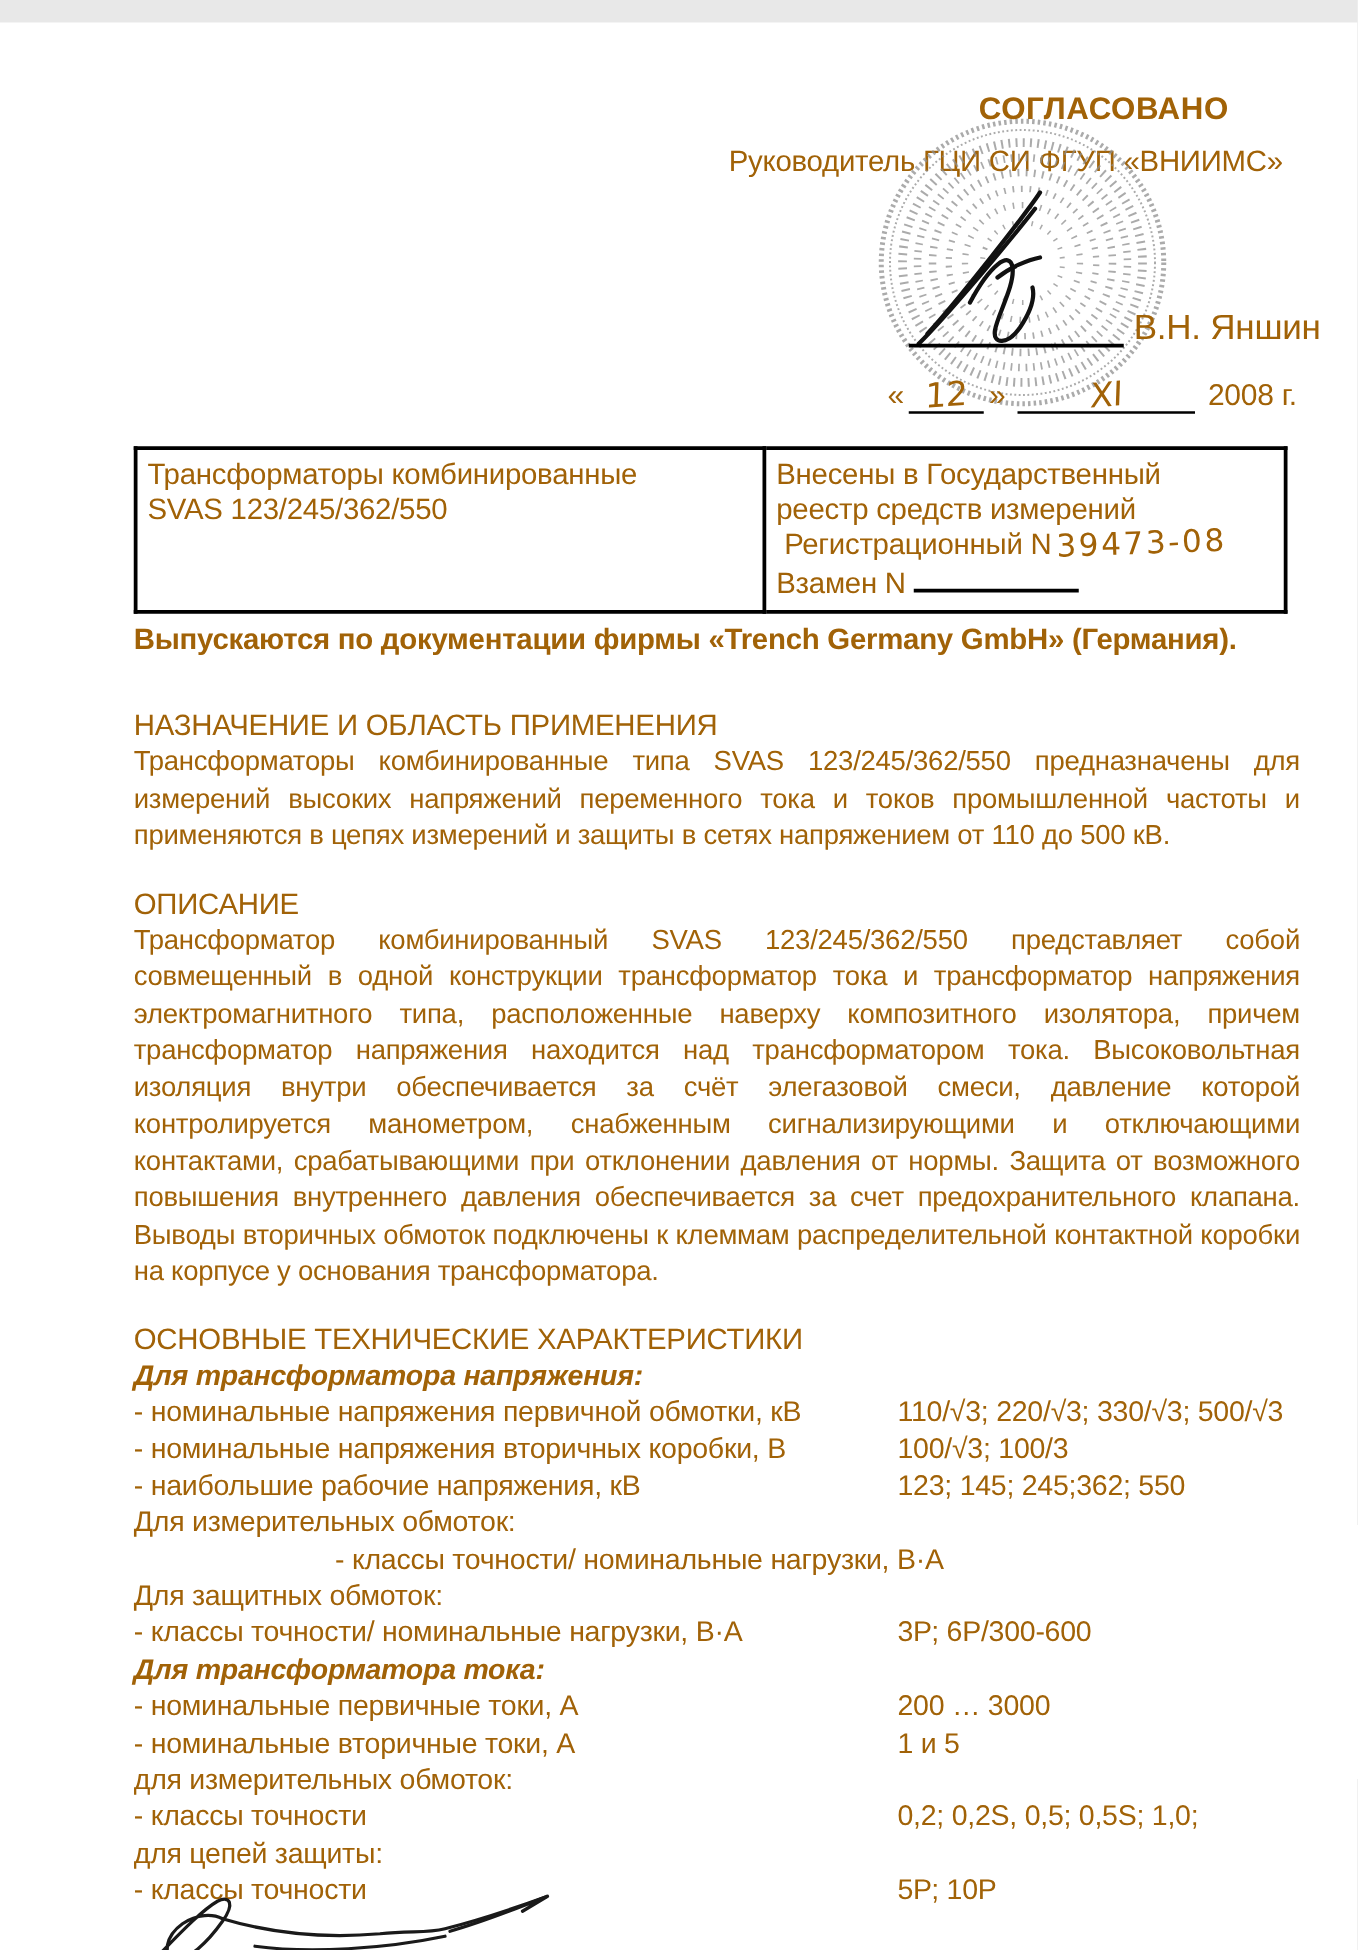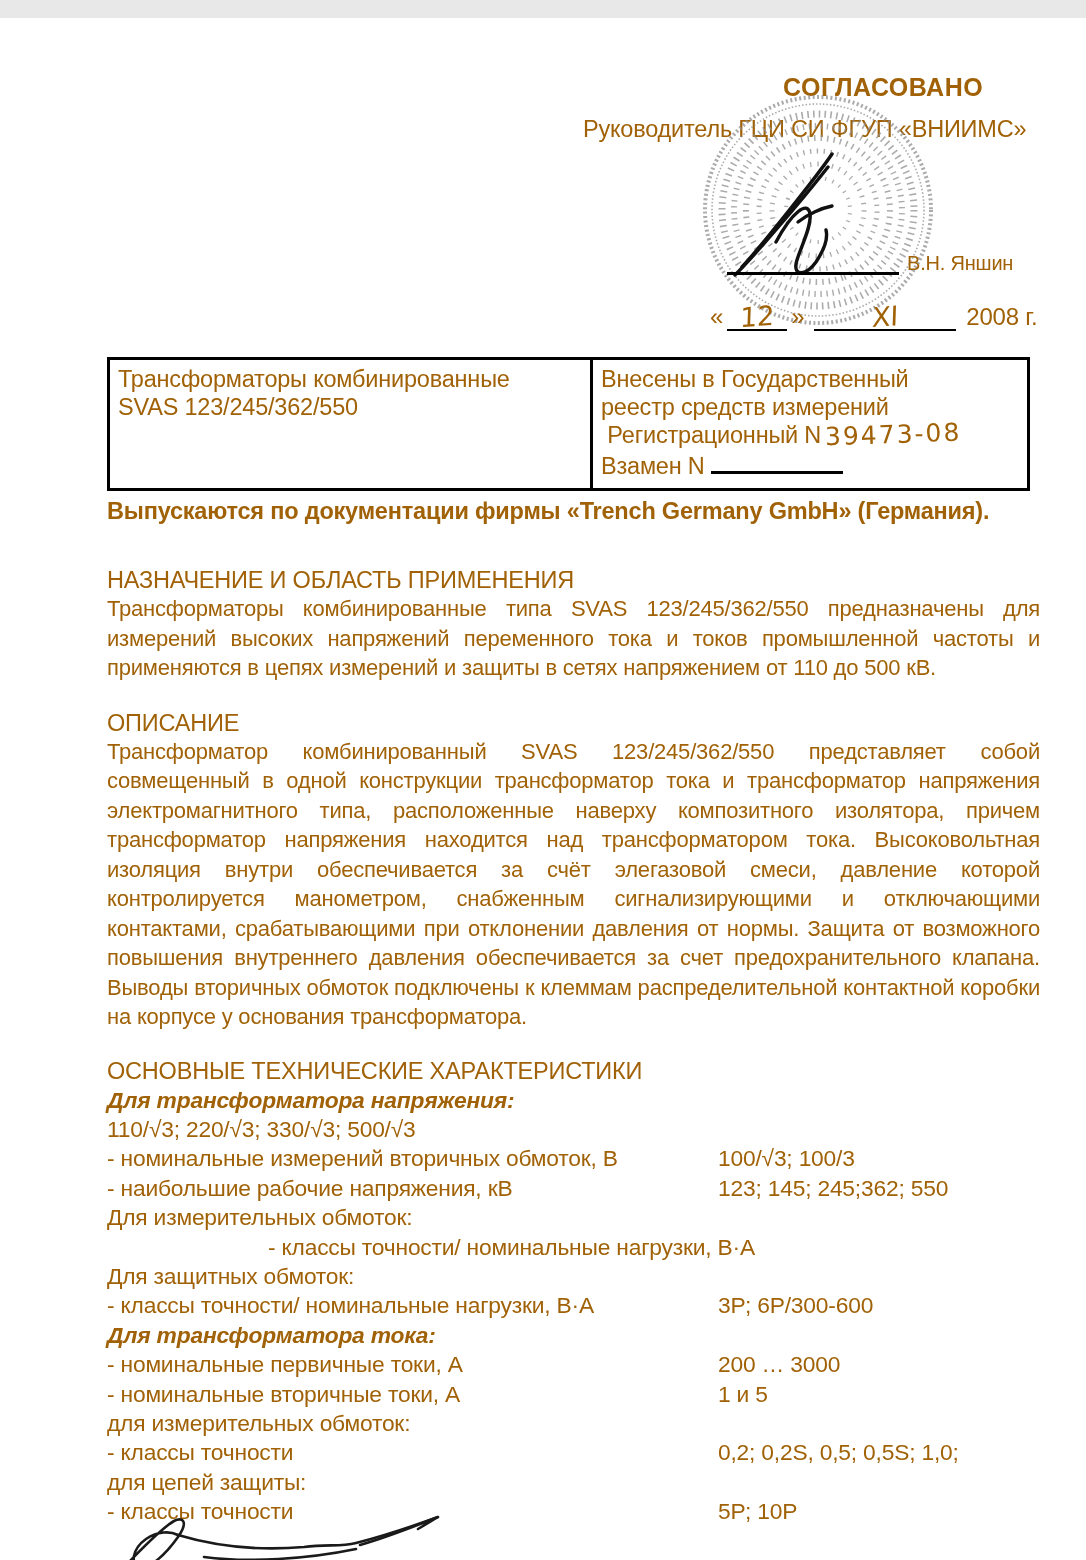--- a/index.html
+++ b/index.html
@@ -18,21 +18,21 @@
     position:absolute;left:783px;top:55px;
     font-size:25px;font-weight:bold;letter-spacing:0.5px;
   }
   .hdr-title{
     position:absolute;left:583px;top:98px;
     font-size:23.5px;
   }
   .stamp-svg{position:absolute;left:680px;top:74px;}
   .sig-row{
     position:absolute;left:727px;top:228px;
-    display:flex;align-items:flex-end;font-size:20px;
+    display:flex;align-items:flex-end;font-size:28px;
   }
   .sig-line{display:inline-block;width:172px;border-bottom:3px solid #000;height:26px;margin-right:8px;}
   .date-row{
     position:absolute;left:710px;top:283px;
     font-size:24px;display:flex;align-items:flex-end;
   }
   .blank{display:inline-block;border-bottom:2.5px solid #000;text-align:center;height:28px;}
   .blank.day{width:60px;margin:0 4px;}
   .blank.month{width:142px;margin:0 10px;}
   .handwritten{
@@ -49,21 +49,21 @@
   }
   
   .content{position:absolute;left:107px;top:339px;width:933px;}
   table.reg{
     border-collapse:collapse;width:923px;table-layout:fixed;
   }
   table.reg td{
     border:3.5px solid #000;
     vertical-align:top;
     font-size:23.5px;line-height:28px;
-    padding:5px 0 8px 8px;
+    padding:5px 20px 8px 8px;
     height:104px;
   }
   td.cell-left{width:472px;}
   .vz-blank{display:inline-block;width:132px;border-bottom:3px solid #000;height:22px;}
   .mfr-note{font-size:23.5px;font-weight:bold;margin-top:7px;}
   .sec-title{font-size:23.5px;font-weight:normal;margin:0;}
   .purpose-title{margin-top:42px;}
   .purpose-body{margin-top:15px;}
   .desc-title{margin-top:27px;}
   .body-par{
@@ -151,25 +151,26 @@
     <p class="body-par">Трансформатор комбинированный SVAS 123/245/362/550 представляет собой совмещенный в одной конструкции трансформатор тока и трансформатор напряжения электромагнитного типа, расположенные наверху композитного изолятора, причем трансформатор напряжения находится над трансформатором тока. Высоковольтная изоляция внутри обеспечивается за счёт элегазовой смеси, давление которой контролируется манометром, снабженным сигнализирующими и отключающими контактами, срабатывающими при отклонении давления от нормы. Защита от возможного повышения внутреннего давления обеспечивается за счет предохранительного клапана. Выводы вторичных обмоток подключены к клеммам распределительной контактной коробки на корпусе у основания трансформатора.</p>
 
     <h2 class="sec-title specs-title">ОСНОВНЫЕ ТЕХНИЧЕСКИЕ ХАРАКТЕРИСТИКИ</h2>
     <div class="specs-list">
   <div class="spec-row subhead-bold-italic">
     <span class="spec-label">Для трансформатора напряжения:</span>
     <span class="spec-value"></span>
   </div>
 
   <div class="spec-row item">
+    <span class="spec-label">- номинальные напряжения первичной обмотки, кВ</span>
     <span class="spec-value">110/√3; 220/√3; 330/√3; 500/√3</span>
   </div>
 
   <div class="spec-row item">
-    <span class="spec-label">- номинальные измерений вторичных обмоток, В</span>
+    <span class="spec-label">- номинальные напряжения вторичных коробки, В</span>
     <span class="spec-value">100/√3; 100/3</span>
   </div>
 
   <div class="spec-row item">
     <span class="spec-label">- наибольшие рабочие напряжения, кВ</span>
     <span class="spec-value">123; 145; 245;362; 550</span>
   </div>
 
   <div class="spec-row subhead">
     <span class="spec-label">Для измерительных обмоток:</span>

